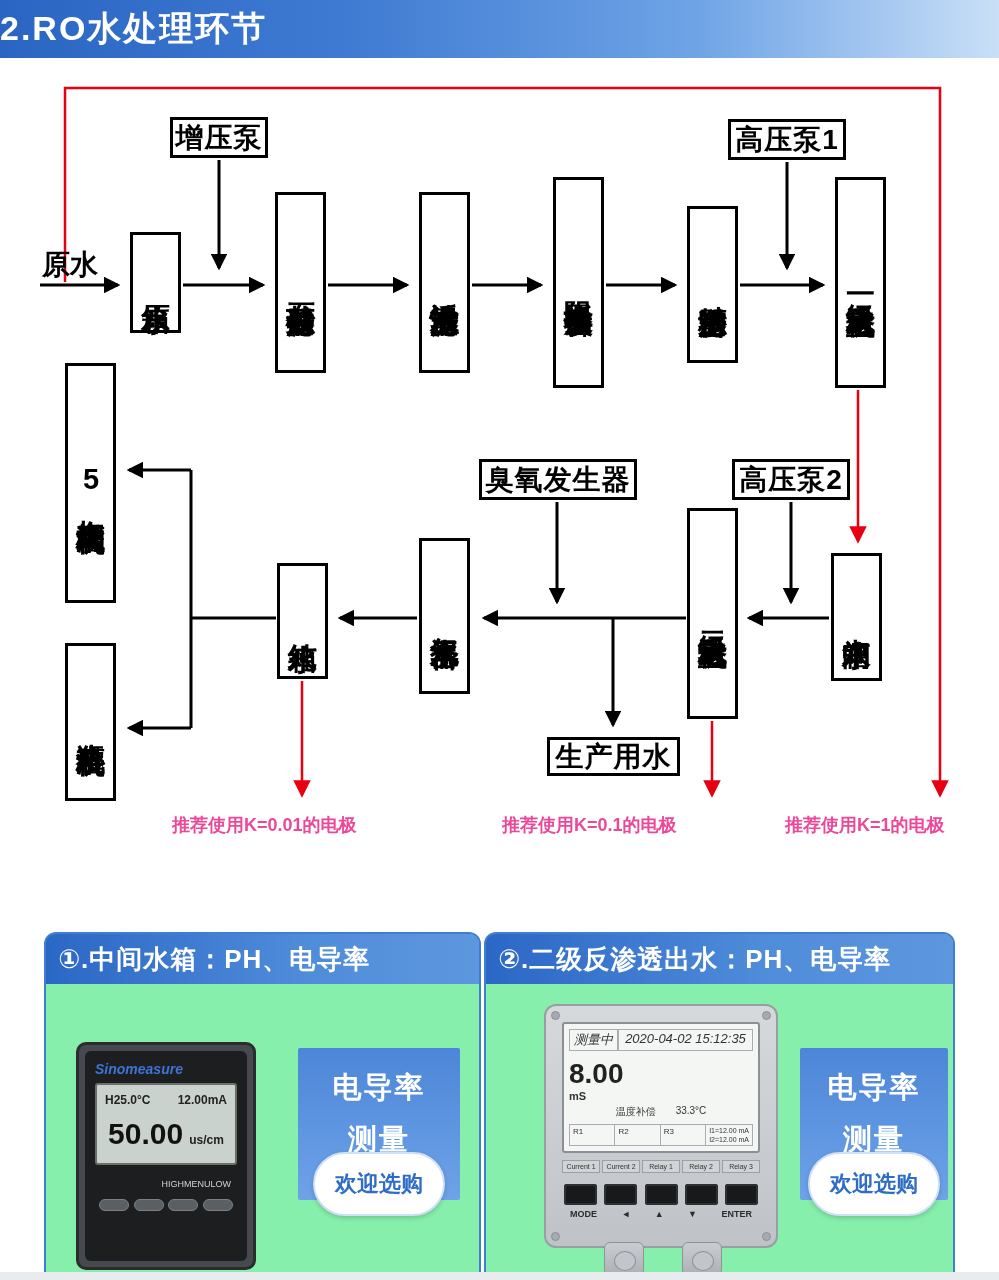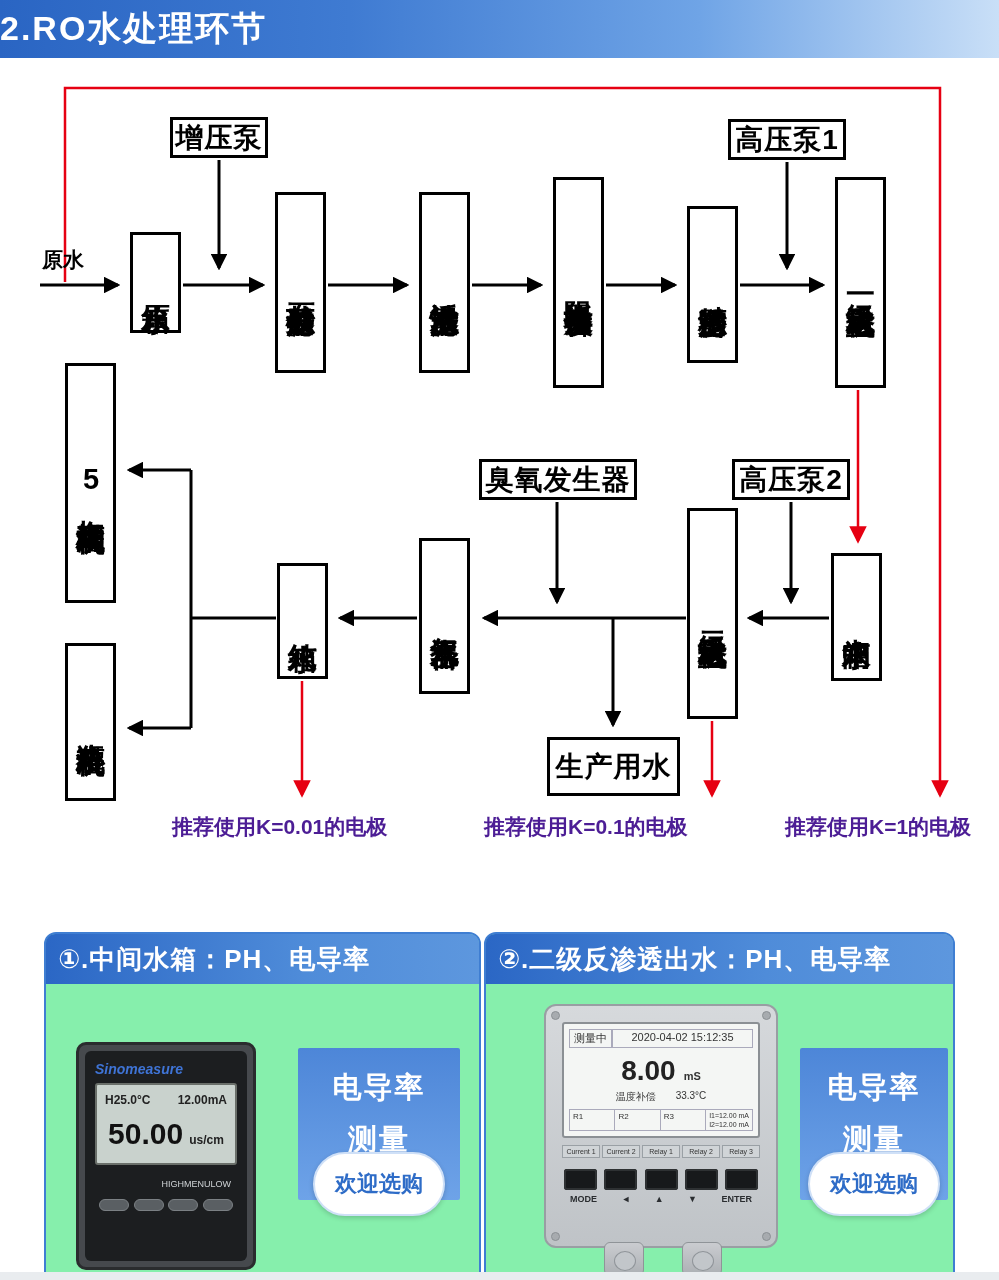--- a/index.html
+++ b/index.html
@@ -15,25 +15,25 @@
   
   .connectors{position:absolute;left:0;top:0;}
 
   
   .node{position:absolute;border:3px solid #000;background:#fff;display:flex;
     align-items:center;justify-content:center;font-weight:700;color:#000;}
   .node .lbl{font-size:29px;line-height:1;}
   .node.v .lbl{writing-mode:vertical-rl;text-orientation:upright;letter-spacing:1px;}
   .node.h .lbl{letter-spacing:1px;font-size:28px;white-space:nowrap;}
 
-  .src-label{position:absolute;left:42px;top:246px;font-size:21px;font-weight:700;color:#000;}
-
-  .red-note{position:absolute;color:#4c1d95;font-weight:700;font-size:21px;white-space:nowrap;text-align:right;}
+  .src-label{position:absolute;left:42px;top:246px;font-size:28px;font-weight:700;color:#000;}
+
+  .red-note{position:absolute;color:#ec4899;font-weight:700;font-size:18px;white-space:nowrap;text-align:right;}
   .note-1{left:172px;top:813px;}
-  .note-2{left:484px;top:813px;}
+  .note-2{left:502px;top:813px;}
   .note-3{left:785px;top:813px;}
 
   
   .panel{position:absolute;top:932px;height:372px;background:#86efac;border:2px solid #3f7ed2;
     border-radius:12px;}
   .panel-1{left:44px;width:437px;}
   .panel-2{left:484px;width:471px;}
   .panel-head{height:50px;border-radius:9px 9px 0 0;
     background:linear-gradient(90deg,#2b67c5,#4f8cd9 60%,#5d97de);
     color:#fff;font-size:26px;font-weight:700;display:flex;align-items:center;
@@ -69,24 +69,24 @@
 
   
   .device2{position:absolute;left:58px;top:20px;width:234px;height:244px;
     background:linear-gradient(180deg,#d6d9dc,#bfc3c7);border:2px solid #999ea3;
     border-radius:12px;padding:16px 16px 10px;}
   .screw{position:absolute;width:9px;height:9px;border-radius:50%;background:#a7abaf;
     border:1px solid #8b9094;}
   .screw.s1{left:5px;top:5px;} .screw.s2{right:5px;top:5px;}
   .screw.s3{left:5px;bottom:5px;} .screw.s4{right:5px;bottom:5px;}
   .d2-screen{background:#f4f6f4;border:2px solid #8b9094;border-radius:3px;padding:5px;}
-  .d2-status{display:flex;gap:0;font-size:11px;color:#333;}
+  .d2-status{display:flex;gap:0;font-size:13px;color:#333;font-style:italic;}
   .d2-status .cell{border:1px solid #aab;padding:1px 4px;white-space:nowrap;}
   .d2-status .grow{flex:1;text-align:center;}
-  .d2-valrow{display:flex;justify-content:center;align-items:baseline;gap:8px;margin:7px 0 3px;}
+  .d2-valrow{display:flex;justify-content:center;align-items:baseline;margin:7px 0 3px;flex-direction:column;}
   .d2-val{font-size:28px;font-weight:700;color:#222;}
   .d2-unit{font-size:11px;color:#333;font-weight:700;}
   .d2-temp{display:flex;justify-content:center;gap:20px;font-size:10px;color:#333;margin-bottom:5px;}
   .d2-relays{display:flex;border:1px solid #aab;font-size:8px;color:#333;align-items:stretch;}
   .d2-relays .rcell{flex:1;border-right:1px solid #aab;padding:2px 3px;}
   .d2-relays .routs{display:flex;flex-direction:column;justify-content:center;padding:1px 3px;font-size:7px;}
   .d2-relays .routs em{font-style:normal;line-height:1.3;white-space:nowrap;}
   .d2-softkeys{display:flex;gap:2px;margin-top:7px;}
   .d2-softkeys .sk{flex:1;border:1px solid #9aa0a5;background:#d0d4d7;font-size:7px;color:#333;
     text-align:center;padding:2px 0;white-space:nowrap;overflow:hidden;}
@@ -188,21 +188,21 @@
   </div>
 <div class="node v" style="left:687px;top:508px;width:51px;height:211px">
     <span class="lbl">二级反渗透主机</span>
   </div>
 <div class="node h" style="left:732px;top:459px;width:118px;height:41px">
     <span class="lbl">高压泵2</span>
   </div>
 <div class="node v" style="left:831px;top:553px;width:51px;height:128px">
     <span class="lbl">中间水箱</span>
   </div>
-<div class="node h" style="left:547px;top:737px;width:133px;height:59px">
+<div class="node h" style="left:547px;top:737px;width:133px;height:39px">
     <span class="lbl">生产用水</span>
   </div>
 
 <div class="red-note note-1">推荐使用K=0.01的电极</div>
 <div class="red-note note-2">推荐使用K=0.1的电极</div>
 <div class="red-note note-3">推荐使用K=1的电极</div>
 
 <section class="panel panel-1">
   <div class="panel-head">①.中间水箱：PH、电导率</div>
   <div class="panel-body">

